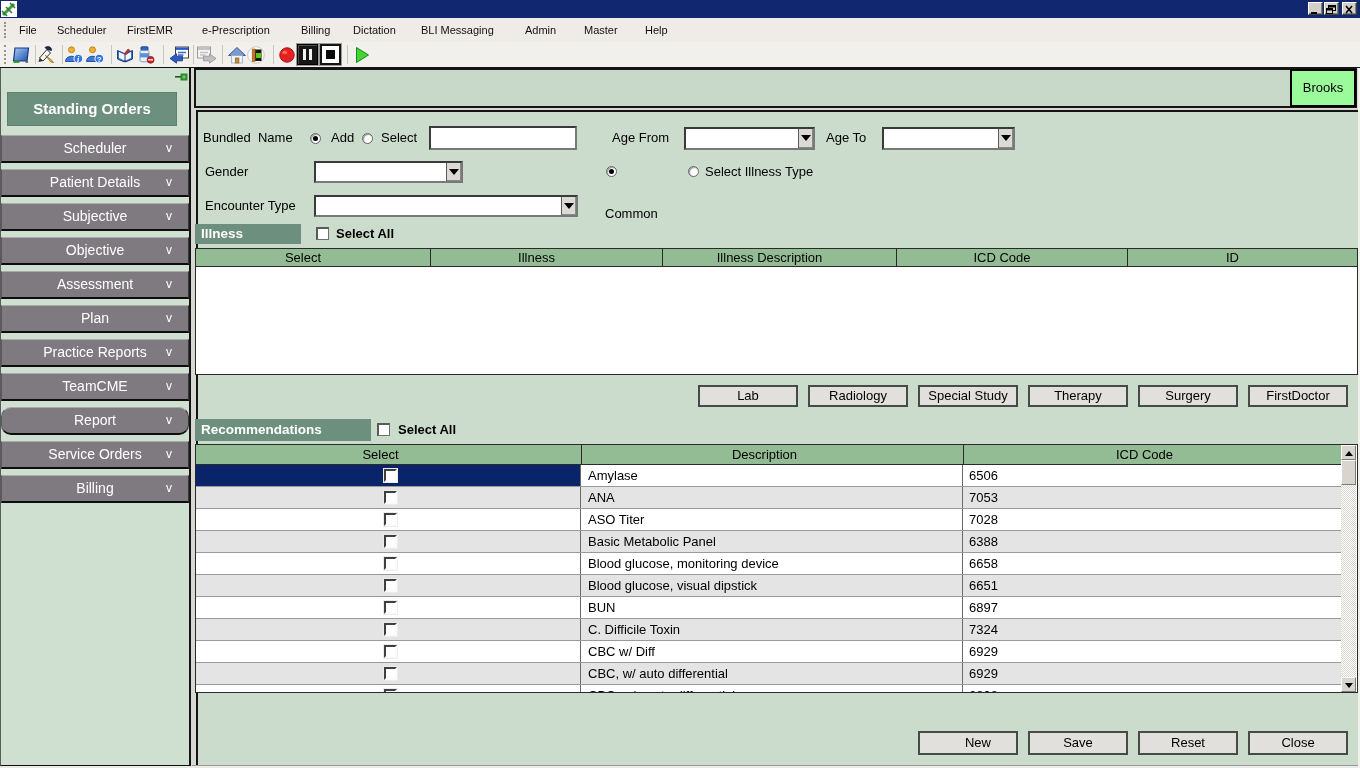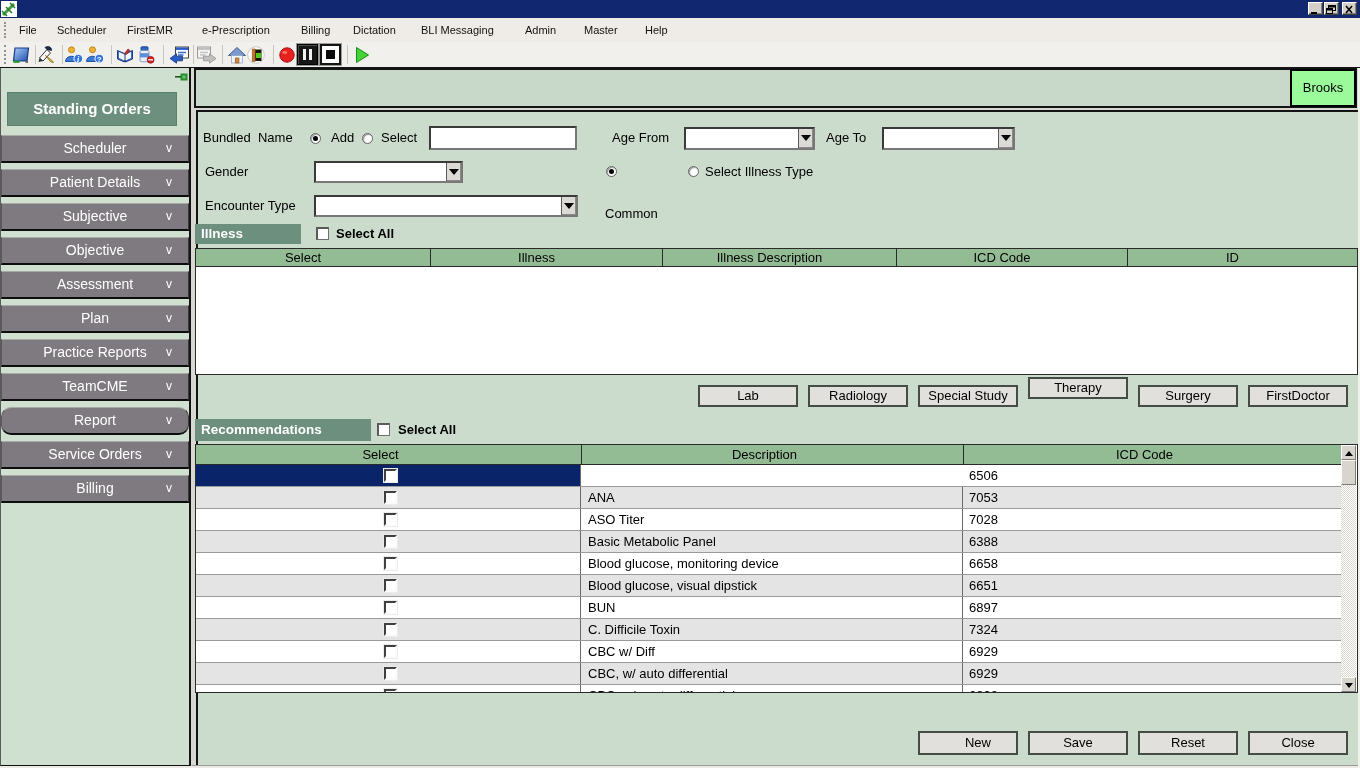--- a/index.html
+++ b/index.html
@@ -258,36 +258,37 @@
 <div id="illtable">
   <div class="illhead" style="left:0; width:235px;">Select</div>
   <div class="illhead" style="left:235px; width:232px;">Illness</div>
   <div class="illhead" style="left:467px; width:234px;">Illness Description</div>
   <div class="illhead" style="left:701px; width:231px;">ICD Code</div>
   <div class="illhead" style="left:932px; width:229px; border-right:none;">ID</div>
 </div>
 <div class="gbtn" style="left:698px; top:385px;">Lab</div>
 <div class="gbtn" style="left:808px; top:385px;">Radiology</div>
 <div class="gbtn" style="left:918px; top:385px;">Special Study</div>
-<div class="gbtn" style="left:1028px; top:377px;">Therapy</div>
+<div class="gbtn" style="left:1028px; top:385px;">Therapy</div>
 <div class="gbtn" style="left:1138px; top:385px;">Surgery</div>
 <div class="gbtn" style="left:1248px; top:385px;">FirstDoctor</div>
 
 <div class="tab" style="left:195px; top:419px; width:176px; height:22px; line-height:21px;">Recommendations</div>
 <div class="cb" style="left:377px; top:423px;"></div>
 <div class="lbl boldlbl" style="left:398px; top:418px;">Select All</div>
 <div id="rectable">
   <div class="rechead" style="left:0; width:386px;">Select</div>
   <div class="rechead" style="left:386px; width:382px;">Description</div>
   <div class="rechead" style="left:768px; width:377px; border-right:none;">ICD Code</div>
   <div id="rows">
       <div class="rrow" style="top:20px; background:#ffffff;">
         <div class="c1" style="background:#0a246a;">
           <span class="rcb"></span>
         </div>
+        <div class="c2">Amylase</div>
         <div class="c3">6506</div>
       </div>
       <div class="rrow" style="top:42px; background:#e4e4e4;">
         <div class="c1" style="background:#e4e4e4;">
           <span class="rcb"></span>
         </div>
         <div class="c2">ANA</div>
         <div class="c3">7053</div>
       </div>
       <div class="rrow" style="top:64px; background:#ffffff;">

